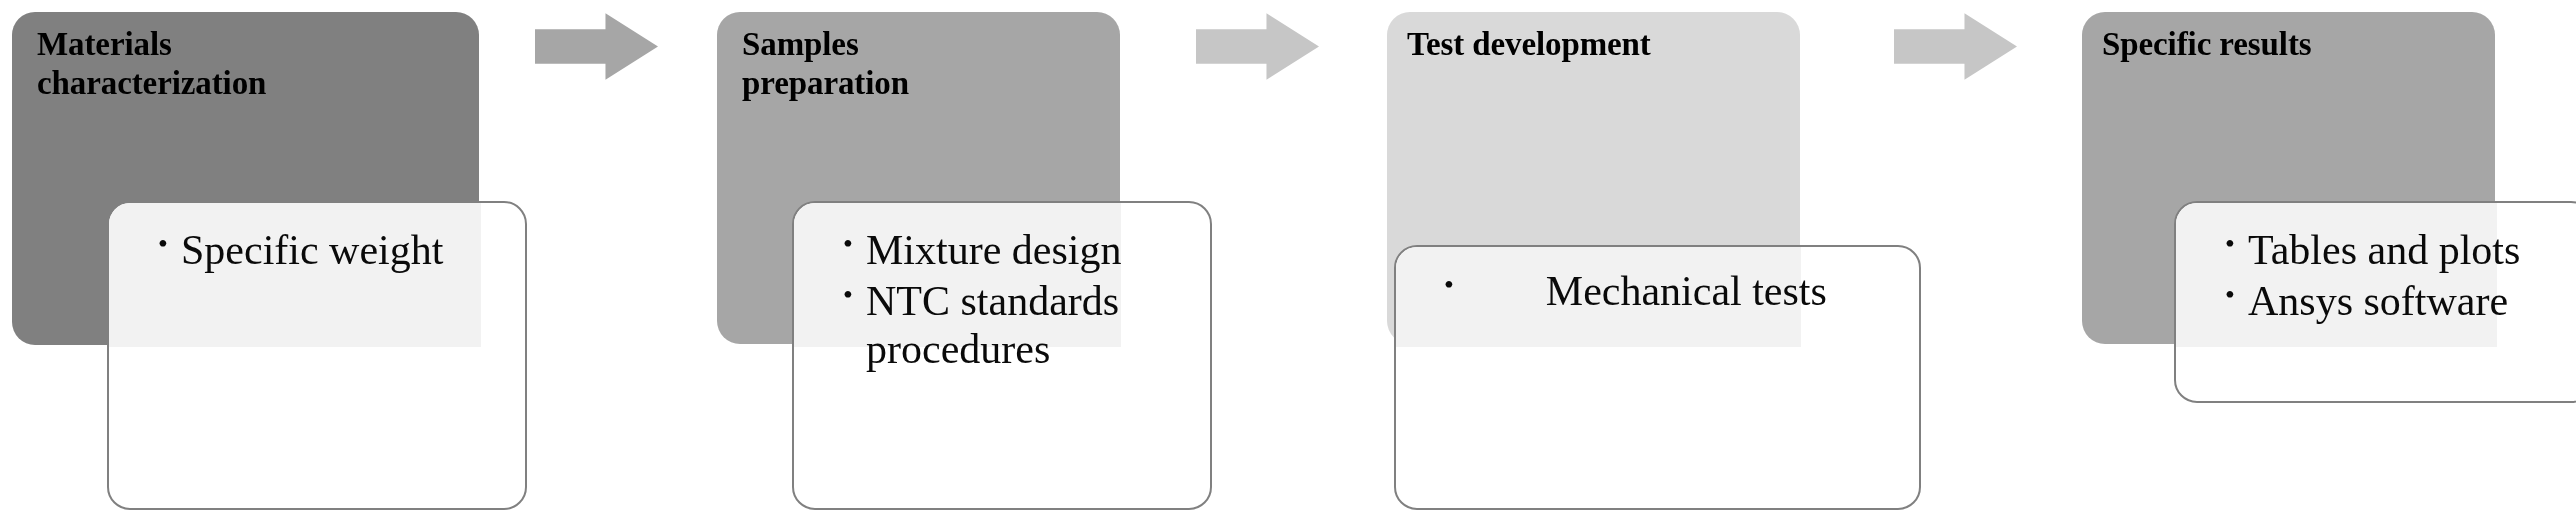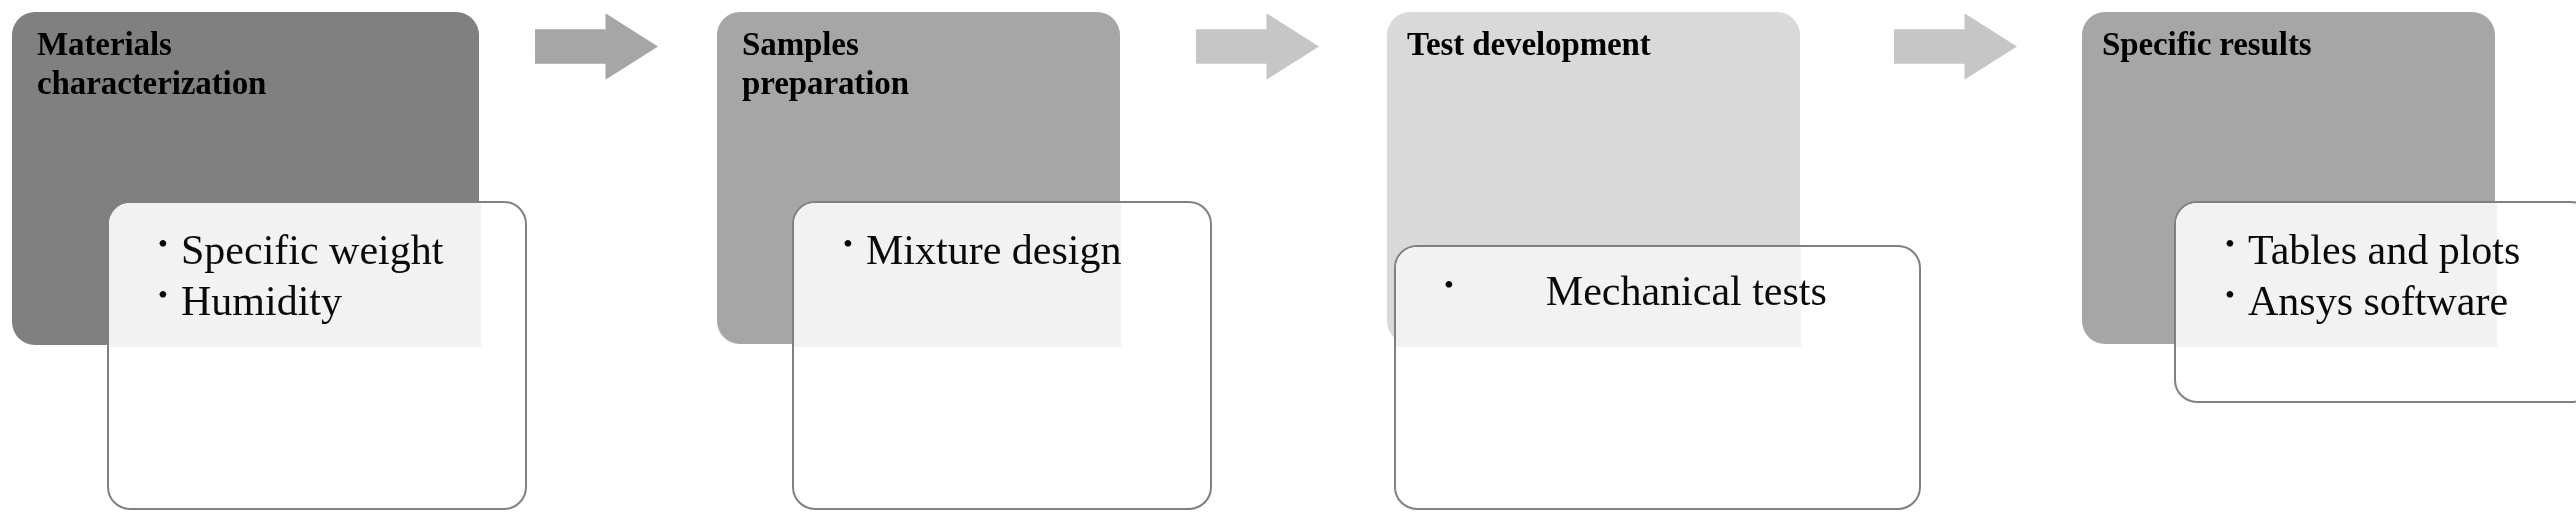--- a/index.html
+++ b/index.html
@@ -99,21 +99,20 @@
 
     <div class="header-box" style="left:12px; top:12px; width:467px; height:333px; background:#808080;">
       <div class="header-title" style="white-space:pre-line;">Materials
 characterization</div>
     </div>
 
     <div class="bullet-card" style="left:107px; top:201px; width:420px; height:309px;">
       <div class="card-tint" style="width:372px; height:144px;"></div>
       <ul class="bullet-list" style="left:49px; top:24px; right:13.3px;">
         <li>Specific weight</li>
-        <li>Humidity</li>
       </ul>
     </div>
   </div>
 
   <div class="arrow" style="left:535px; top:13.3px; width:123px; height:67px;">
     <svg width="123" height="67" viewBox="0 0 185 100">
       <path d="M0 24 L106 24 L106 0 L185 50 L106 100 L106 76 L0 76 Z" fill="#a6a6a6"></path>
     </svg>
   </div>
 
@@ -121,20 +120,22 @@
 
     <div class="header-box" style="left:717px; top:12px; width:403px; height:332px; background:#a6a6a6;padding-left:17px;">
       <div class="header-title" style="white-space:pre-line;">Samples
 preparation</div>
     </div>
 
     <div class="bullet-card" style="left:792px; top:201px; width:420px; height:309px;">
       <div class="card-tint" style="width:327px; height:144px;"></div>
       <ul class="bullet-list" style="left:49px; top:24px; right:13.3px;">
         <li>Mixture design</li>
+        <li>NTC standards
+procedures</li>
       </ul>
     </div>
   </div>
 
   <div class="arrow" style="left:1196px; top:13.3px; width:123px; height:67px;">
     <svg width="123" height="67" viewBox="0 0 185 100">
       <path d="M0 24 L106 24 L106 0 L185 50 L106 100 L106 76 L0 76 Z" fill="#c6c6c6"></path>
     </svg>
   </div>
 

